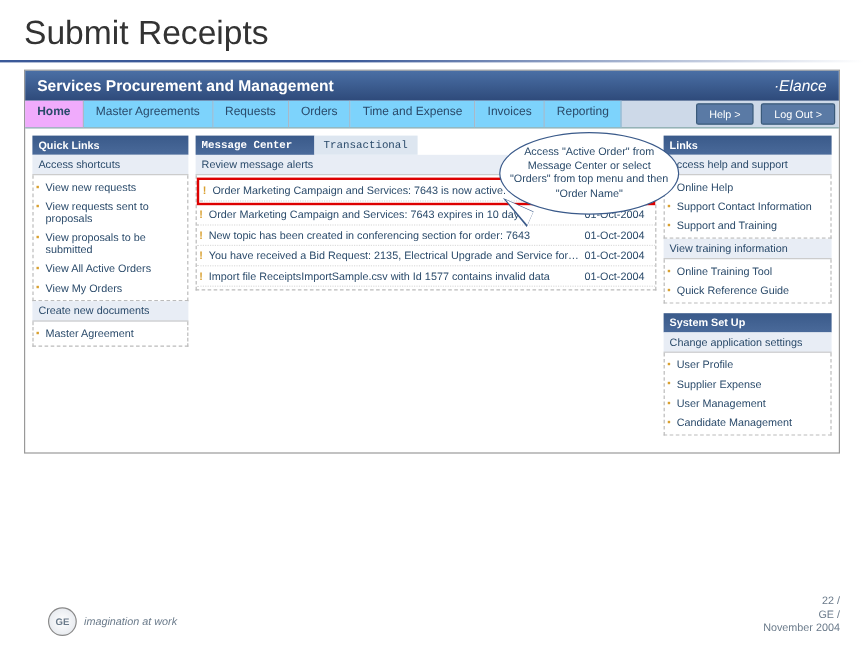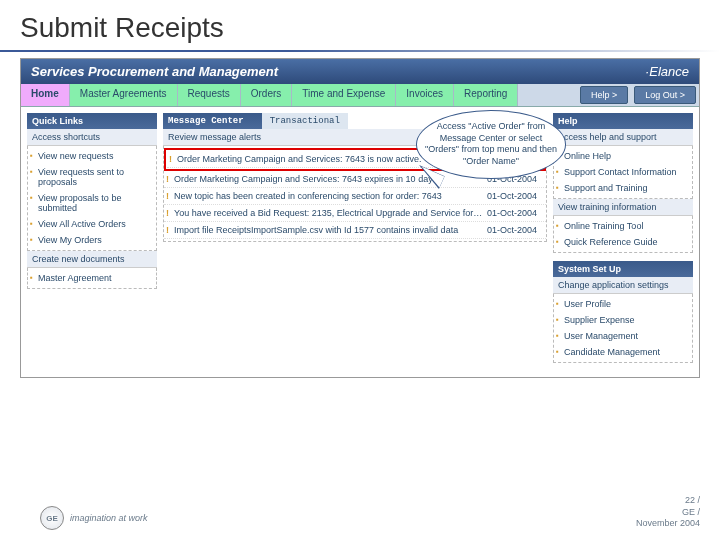--- a/index.html
+++ b/index.html
@@ -1,24 +1,24 @@
 <!DOCTYPE html>
 <html><head>
 <meta charset="utf-8">
 <style>
   * { box-sizing: border-box; margin: 0; padding: 0; }
   body { font-family: Arial, sans-serif; width: 720px; height: 540px; background: #fff; position: relative; font-size: 10px; }
   .slide-title { font-size: 28px; font-weight: 300; color: #333; padding: 12px 20px 6px; font-family: 'Segoe UI', Arial, sans-serif; }
   .title-underline { height: 2px; background: linear-gradient(to right, #3b5998, #3b5998 40%, transparent); margin-left: 0; }
   .app-frame { margin: 6px 20px 0; border: 1px solid #999; background: #fff; width: 680px; }
   .header-bar { background: linear-gradient(#4a6fa5, #2e4a7a); color: #fff; padding: 5px 10px; display: flex; justify-content: space-between; align-items: center; }
-  .header-title { font-size: 13px; font-weight: bold; font-style: italic; }
+  .header-title { font-size: 13px; font-weight: bold; }
   .header-brand { font-size: 13px; font-style: italic; }
   .nav-bar { background: #cdd9e8; display: flex; padding: 0; border-bottom: 1px solid #8aa; gap:0; }
-  .nav-tab { padding: 4px 10px; font-size: 10px; border-right: 1px solid #a8b8c8; color: #2a4a6a; cursor: pointer; background:#86efac;}
+  .nav-tab { padding: 4px 10px; font-size: 10px; border-right: 1px solid #a8b8c8; color: #2a4a6a; cursor: pointer; background:#7dd3fc;}
   .nav-tab.active { background: #f0abfc; font-weight: bold; }
   .nav-right { margin-left: auto; display: flex; }
   .nav-btn { padding: 3px 10px; font-size: 9px; color: #fff; background: #5a7aa5; border: 1px solid #3a5a7a; border-radius: 2px; margin: 2px 3px; cursor: pointer; }
   .content-area { display: flex; padding: 6px; gap: 6px; }
   .col-left { width: 130px; flex-shrink: 0; }
   .col-mid { flex: 1; min-width: 0; }
   .col-right { width: 140px; flex-shrink: 0; }
   .panel { margin-bottom: 8px; }
   .panel-head { background: linear-gradient(#3a5a8a, #4a6a9a); color: #fff; padding: 3px 5px; font-size: 9px; font-weight: bold; }
   .panel-sub { background: #e8edf5; padding: 3px 5px; font-size: 9px; color: #2a4a6a; border-bottom: 1px solid #ccc; }
@@ -116,21 +116,21 @@
           <div class="msg-row">
             <span class="msg-text">Import file ReceiptsImportSample.csv with Id 1577 contains invalid data</span>
             <span class="msg-date">01-Oct-2004</span>
           </div>
         </div>
       </div>
     </div>
 
     <div class="col-right">
       <div class="panel">
-        <div class="panel-head">Help</div>
+        <div class="panel-head">Links</div>
         <div class="panel-sub">Access help and support</div>
         <div class="panel-body">
           <div class="list-item">Online Help</div>
           <div class="list-item">Support Contact Information</div>
           <div class="list-item">Support and Training</div>
         </div>
         <div class="panel-sub">View training information</div>
         <div class="panel-body">
           <div class="list-item">Online Training Tool</div>
           <div class="list-item">Quick Reference Guide</div>

